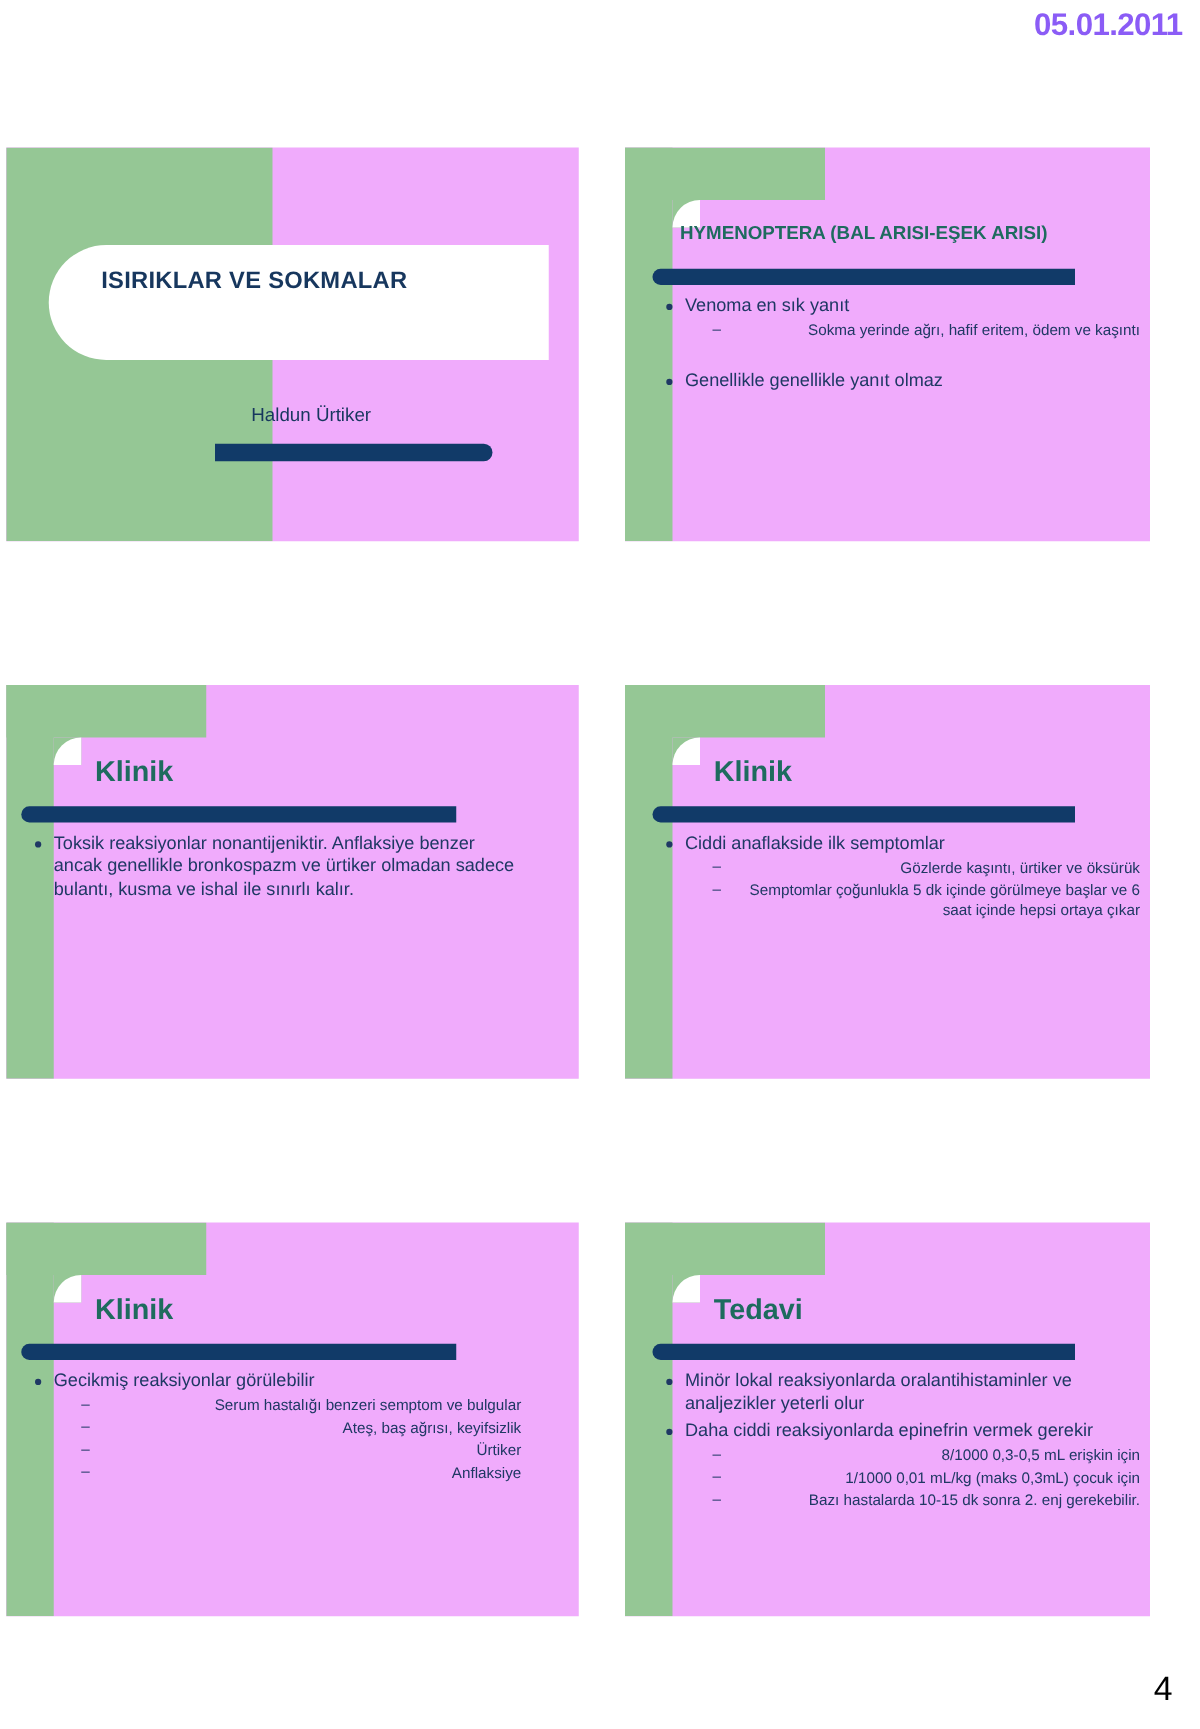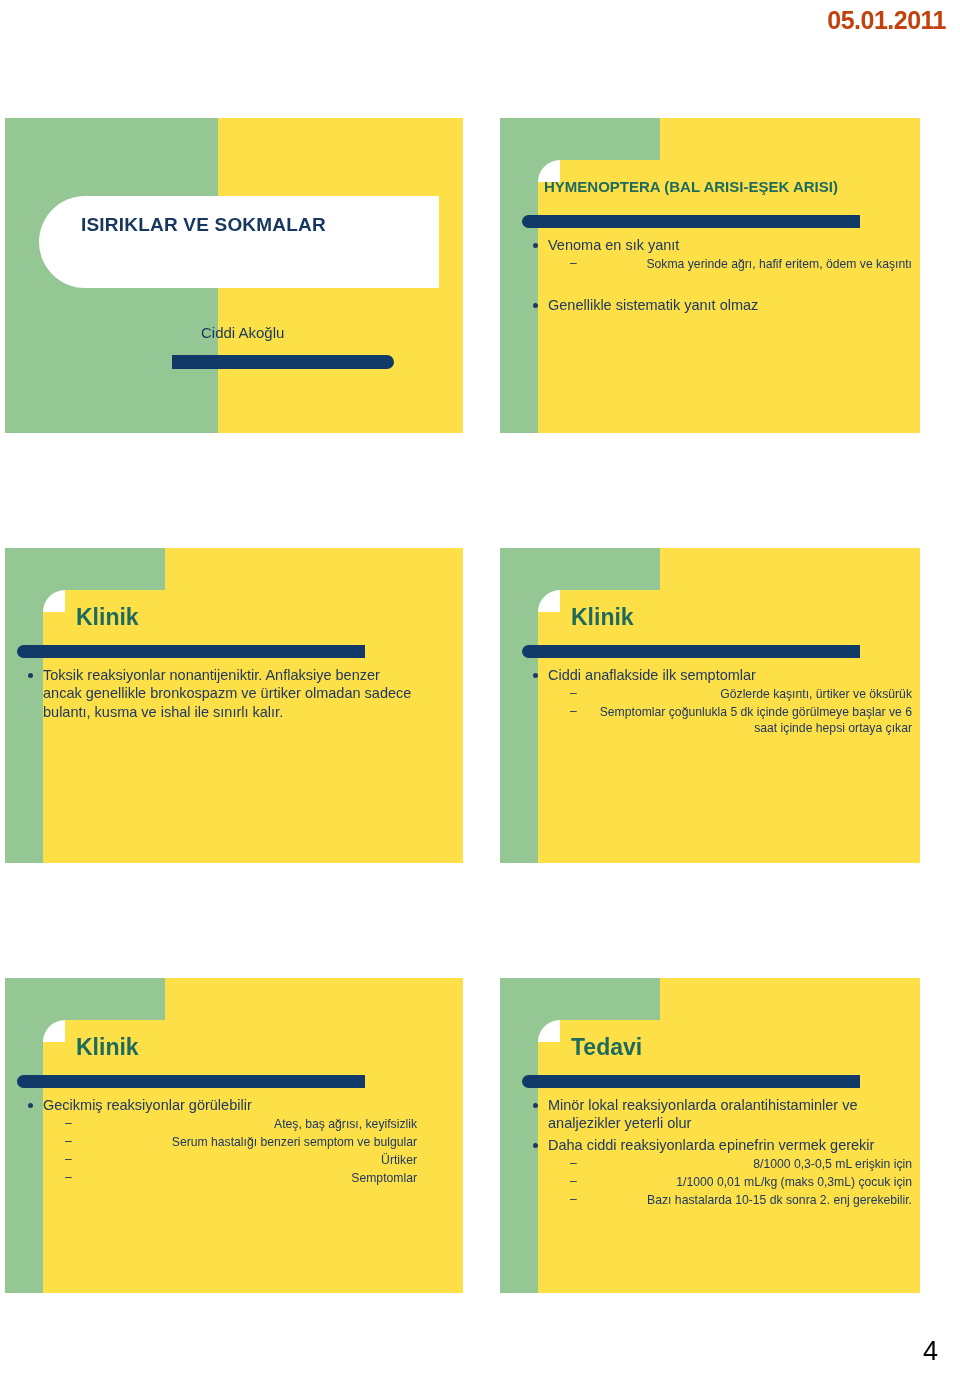--- a/index.html
+++ b/index.html
@@ -15,37 +15,37 @@
     overflow: hidden;
   }
 
   
   .page-date {
     position: absolute;
     top: 6px;
     right: 14px;
     font-size: 25px;
     font-weight: 700;
-    color: #c2410c;
+    color: #8b5cf6;
     letter-spacing: -0.5px;
   }
   .page-number {
     position: absolute;
     bottom: 16px;
     right: 22px;
     font-size: 27px;
     color: #000000;
   }
 
   
   .slide {
     position: absolute;
     width: 420px;
     height: 315px;
-    background: #fde047;
+    background: #f0abfc;
     overflow: hidden;
   }
   .slide.col-left  { left: 5px; padding-left: 38px; }
   .slide.col-right { left: 500px; }
   .slide.row-1 { top: 118px; }
   .slide.row-2 { top: 548px; }
   .slide.row-3 { top: 978px; }
 
   
   
@@ -218,40 +218,40 @@
 </head>
 <body>
 
 <div class="page-date">05.01.2011</div>
 <div class="page-number">4</div>
 
 <div class="slide col-left row-1">
   <div class="title-green"></div>
   <div class="title-notch"></div>
   <div class="title-main">ISIRIKLAR VE SOKMALAR</div>
-  <div class="title-author">Ciddi Akoğlu</div>
+  <div class="title-author">Haldun Ürtiker</div>
   <div class="title-bar"></div>
 </div>
 
 <div class="slide col-right row-1">
   <div class="content-green-top"></div>
   <div class="content-green-col"></div>
   <div class="content-green-corner"></div>
   <div class="slide-heading small">HYMENOPTERA (BAL ARISI-EŞEK ARISI)</div>
   <div class="slide-rule indent"></div>
   <div class="body-area pad">
     <ul class="lvl1">
       <li>
         <span>Venoma en sık yanıt</span>
         <ul class="lvl2">
           <li>Sokma yerinde ağrı, hafif eritem, ödem ve kaşıntı</li>
         </ul>
       </li>
       <li class="spacer-sm no-bullet"></li>
-      <li>Genellikle sistematik yanıt olmaz</li>
+      <li>Genellikle genellikle yanıt olmaz</li>
     </ul>
   </div>
 </div>
 
 <div class="slide col-left row-2">
   <div class="content-green-top"></div>
   <div class="content-green-col"></div>
   <div class="content-green-corner"></div>
   <div class="slide-heading big">Klinik</div>
   <div class="slide-rule"></div>
@@ -285,24 +285,24 @@
   <div class="content-green-top"></div>
   <div class="content-green-col"></div>
   <div class="content-green-corner"></div>
   <div class="slide-heading big">Klinik</div>
   <div class="slide-rule"></div>
   <div class="body-area">
     <ul class="lvl1">
       <li>
         <span>Gecikmiş reaksiyonlar görülebilir</span>
         <ul class="lvl2">
+          <li>Serum hastalığı benzeri semptom ve bulgular</li>
           <li>Ateş, baş ağrısı, keyifsizlik</li>
-          <li>Serum hastalığı benzeri semptom ve bulgular</li>
           <li>Ürtiker</li>
-          <li>Semptomlar</li>
+          <li>Anflaksiye</li>
         </ul>
       </li>
     </ul>
   </div>
 </div>
 
 <div class="slide col-right row-3">
   <div class="content-green-top"></div>
   <div class="content-green-col"></div>
   <div class="content-green-corner"></div>

